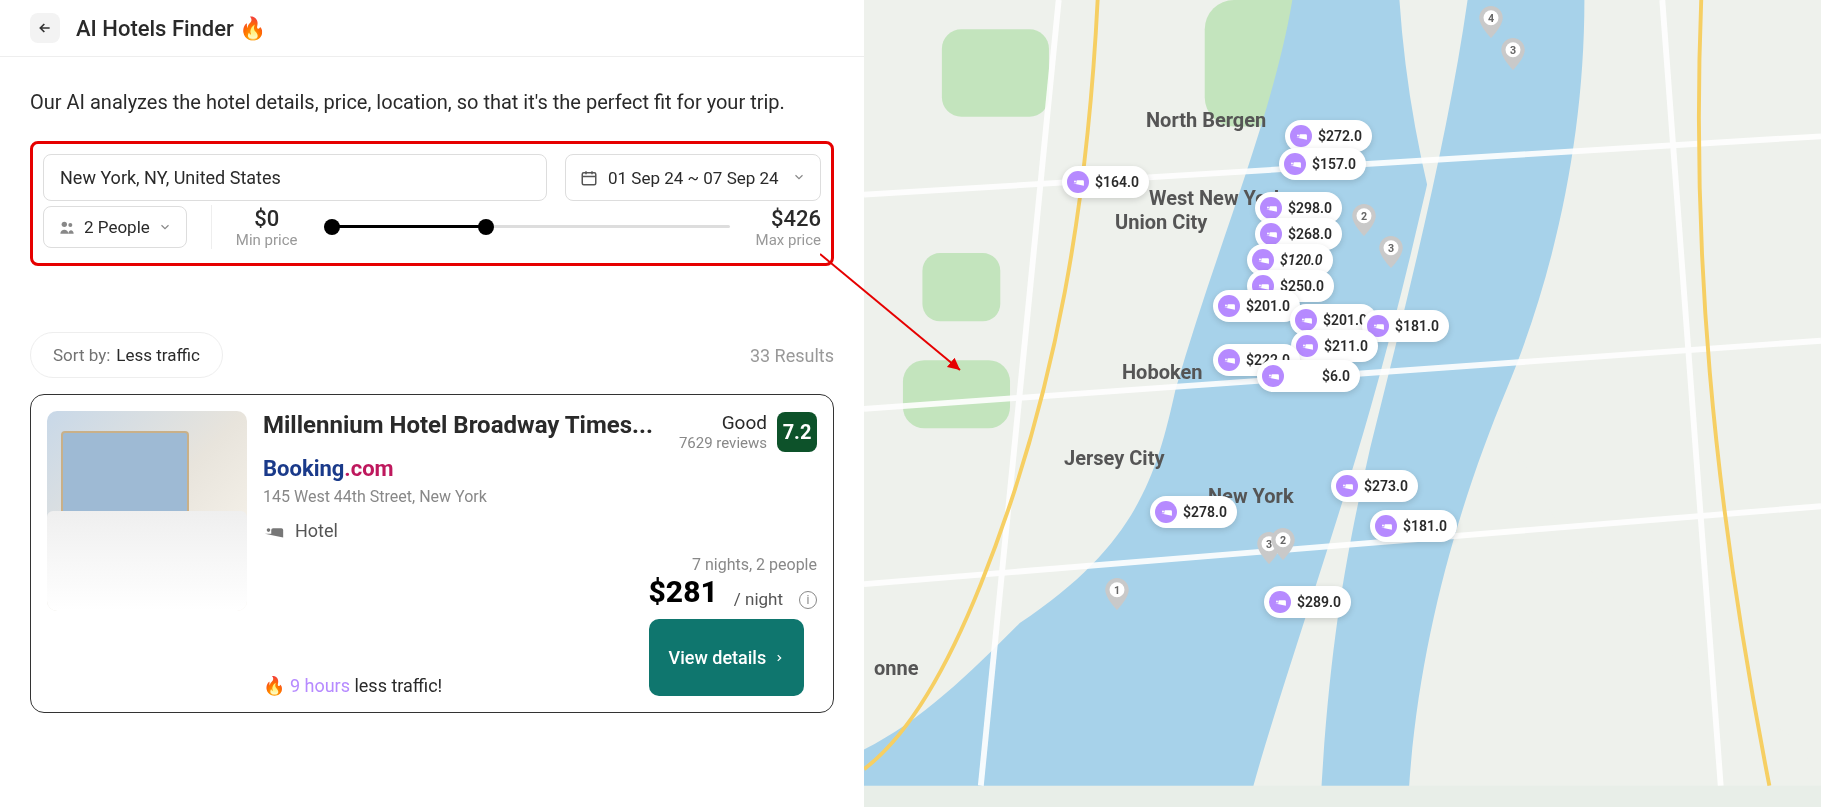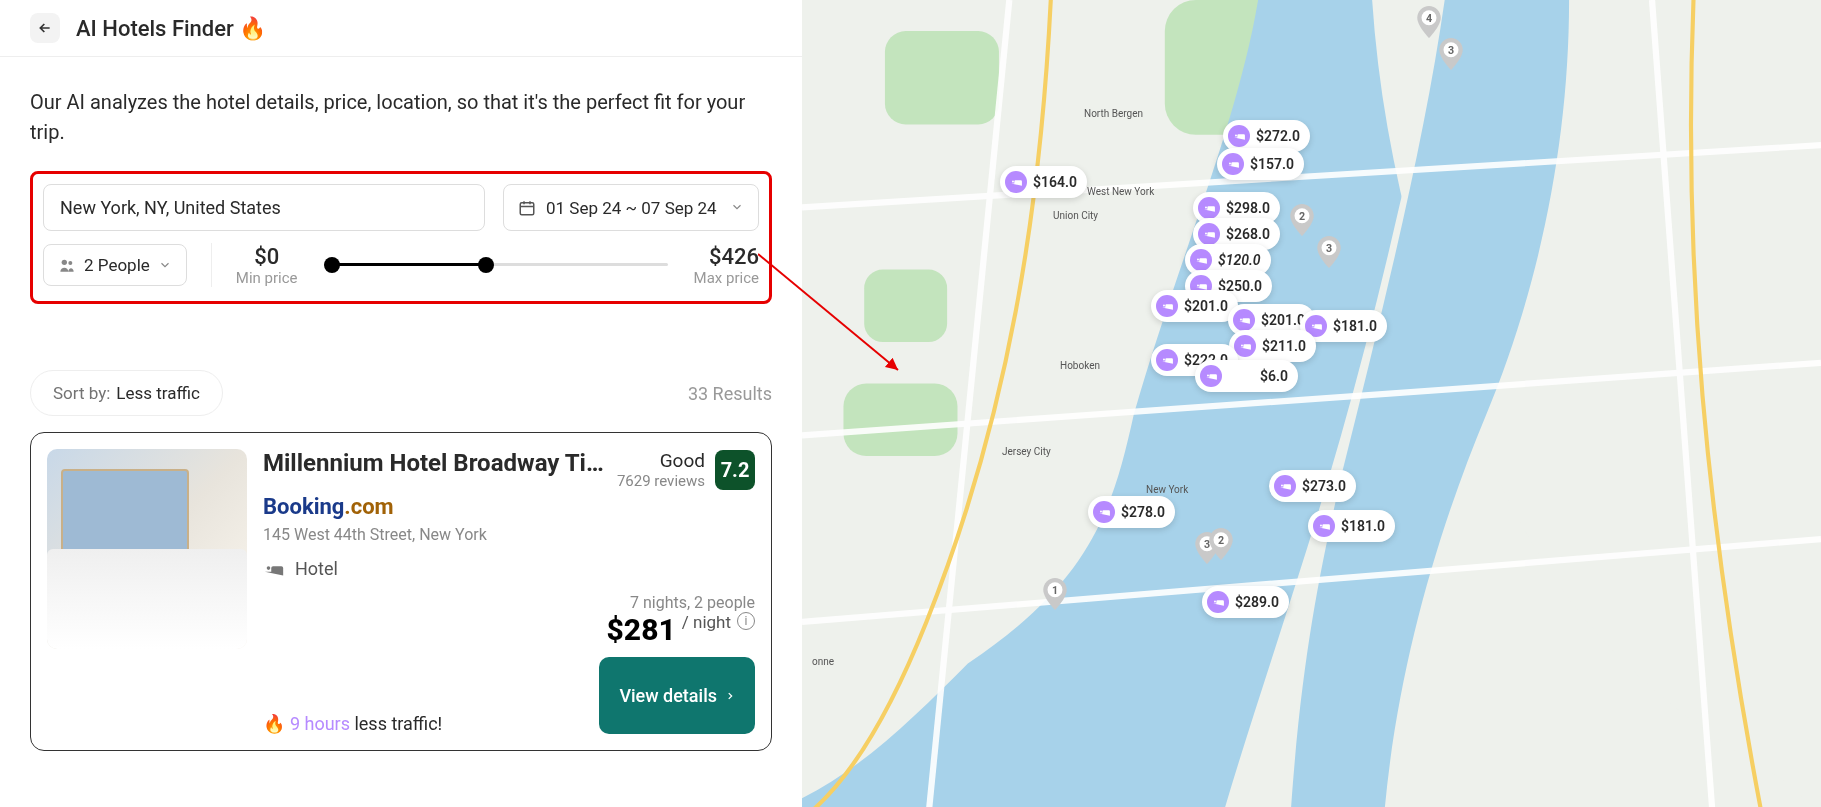--- a/index.html
+++ b/index.html
@@ -1,25 +1,25 @@
 <!DOCTYPE html>
 <html><head>
 <meta charset="utf-8">
 <style>
 *{margin:0;padding:0;box-sizing:border-box;font-family:-apple-system,BlinkMacSystemFont,'Segoe UI',Roboto,sans-serif}
 body{background:#fff;color:#2a2a2a;width:1821px;height:807px;overflow:hidden;display:flex}
-.left-panel{width:802px;height:100%;display:flex;flex-direction:column}
+.left-panel{width:864px;height:100%;display:flex;flex-direction:column}
 .header{display:flex;align-items:center;gap:16px;padding:14px 30px;height:56px}
 .back-btn{width:30px;height:30px;border-radius:8px;background:#f3f3f3;display:flex;align-items:center;justify-content:center;cursor:pointer}
 .header-title{font-size:22px;font-weight:500}
 .divider{height:1px;background:#eee;width:100%}
 .content{padding:30px 30px 0 30px}
 .intro{font-size:20px;line-height:1.5;margin-bottom:24px}
 .search-box{border:3px solid #e60000;border-radius:8px;padding:10px 10px 14px 10px}
-.row1{display:flex;gap:18px;margin-bottom:12px}
+.row1{display:flex;gap:18px;margin-bottom:4px}
 .loc-input{flex:1;border:1px solid #ddd;border-radius:8px;padding:12px 16px;font-size:18px}
 .date-picker{width:256px;border:1px solid #ddd;border-radius:8px;padding:10px 14px;font-size:17px;display:flex;align-items:center;gap:10px;cursor:pointer}
 .date-picker .chev{margin-left:auto;color:#888}
 .row2{display:flex;align-items:center;gap:14px}
 .people-select{border:1px solid #ddd;border-radius:8px;padding:10px 14px;display:flex;align-items:center;gap:8px;font-size:17px;cursor:pointer}
 .vbar{width:1px;height:44px;background:#eee;margin:0 10px}
 .price-col{display:flex;flex-direction:column;align-items:center}
 .price-val{font-size:22px;font-weight:500}
 .price-lbl{font-size:15px;color:#999}
 .slider-wrap{flex:1;position:relative;height:16px;margin:0 12px}
@@ -36,38 +36,38 @@
 .hotel-img::after{content:"";position:absolute;bottom:0;left:0;right:0;height:100px;background:linear-gradient(180deg,#efefef,#fff);border-radius:6px 6px 0 0}
 .hotel-info{flex:1;min-width:0}
 .hotel-title-row{display:flex;align-items:flex-start;gap:10px}
 .hotel-title{font-size:24px;font-weight:700;white-space:nowrap;overflow:hidden;text-overflow:ellipsis}
 .rating-box{text-align:right;margin-left:auto;display:flex;gap:10px;align-items:center;flex-shrink:0}
 .rating-txts{text-align:right}
 .rating-good{font-size:19px}
 .rating-sub{font-size:15px;color:#888}
 .rating-badge{background:#0d522a;color:#fff;font-weight:700;font-size:20px;border-radius:8px;width:40px;height:40px;display:flex;align-items:center;justify-content:center}
 .booking-logo{font-size:22px;font-weight:700;color:#1a3a8a;margin-top:4px}
-.booking-logo .com{color:#a16207}
+.booking-logo .com{color:#be185d}
 .hotel-addr{font-size:16px;color:#888;margin-top:6px}
 .hotel-type{display:flex;align-items:center;gap:10px;margin-top:14px;font-size:18px;color:#555}
 .traffic-row{display:flex;align-items:flex-end;margin-top:14px}
 .traffic-txt{font-size:18px}
 .traffic-txt .lnk{color:#b68aff}
 .price-block{margin-left:auto;text-align:right}
 .stay{font-size:16px;color:#888}
-.price-line{font-size:17px;color:#555;display:flex;align-items:flex-start;gap:6px;justify-content:flex-end}
+.price-line{font-size:17px;color:#555;display:flex;align-items:flex-end;gap:16px;justify-content:flex-end}
 .big-price{font-size:30px;font-weight:800;color:#000}
 .info-ico{width:18px;height:18px;border:1.5px solid #888;border-radius:50%;display:inline-flex;align-items:center;justify-content:center;font-size:12px;color:#888}
 .details-btn{background:#0f766e;color:#fff;border:none;border-radius:10px;padding:28px 20px;font-size:18px;font-weight:500;margin-top:10px;display:flex;align-items:center;gap:8px;cursor:pointer}
 .map-panel{flex:1;position:relative;background:#e8eee8}
 .map-svg{position:absolute;inset:0}
 .marker{position:absolute;background:#fff;border-radius:999px;padding:5px 10px 5px 5px;display:flex;align-items:center;gap:6px;font-size:14px;font-weight:600;box-shadow:0 2px 6px rgba(0,0,0,0.15);white-space:nowrap;cursor:pointer}
 .marker .mico{width:22px;height:22px;border-radius:50%;background:#b68aff;display:flex;align-items:center;justify-content:center}
 .marker .mico svg{width:13px;height:13px}
-.map-lbl{position:absolute;font-size:10px;color:#555;font-weight:400;white-space:nowrap}
+.map-lbl{position:absolute;font-size:20px;color:#555;font-weight:700;white-space:nowrap}
 .gpin{position:absolute;width:26px;height:32px}
 .gpin svg{width:100%;height:100%}
 .arrow{position:absolute;pointer-events:none}
 </style>
 </head>
 <body>
 
 <div class="left-panel">
   <div class="header">
     <div class="back-btn">

